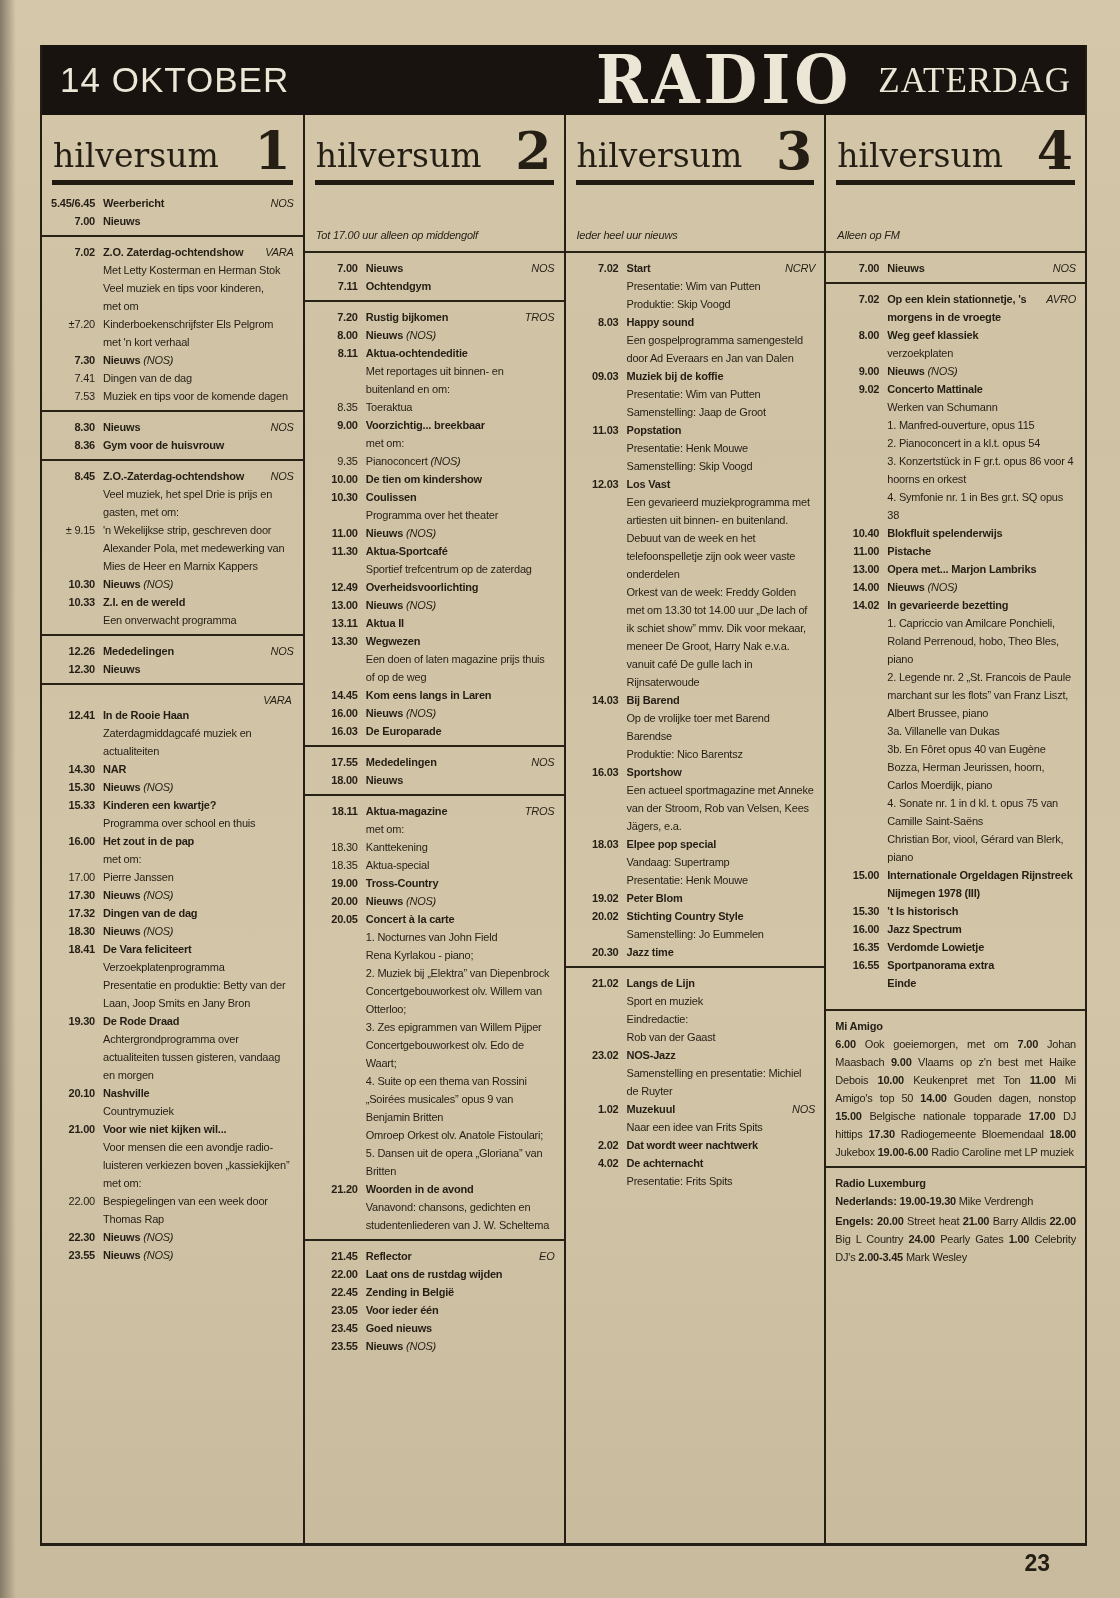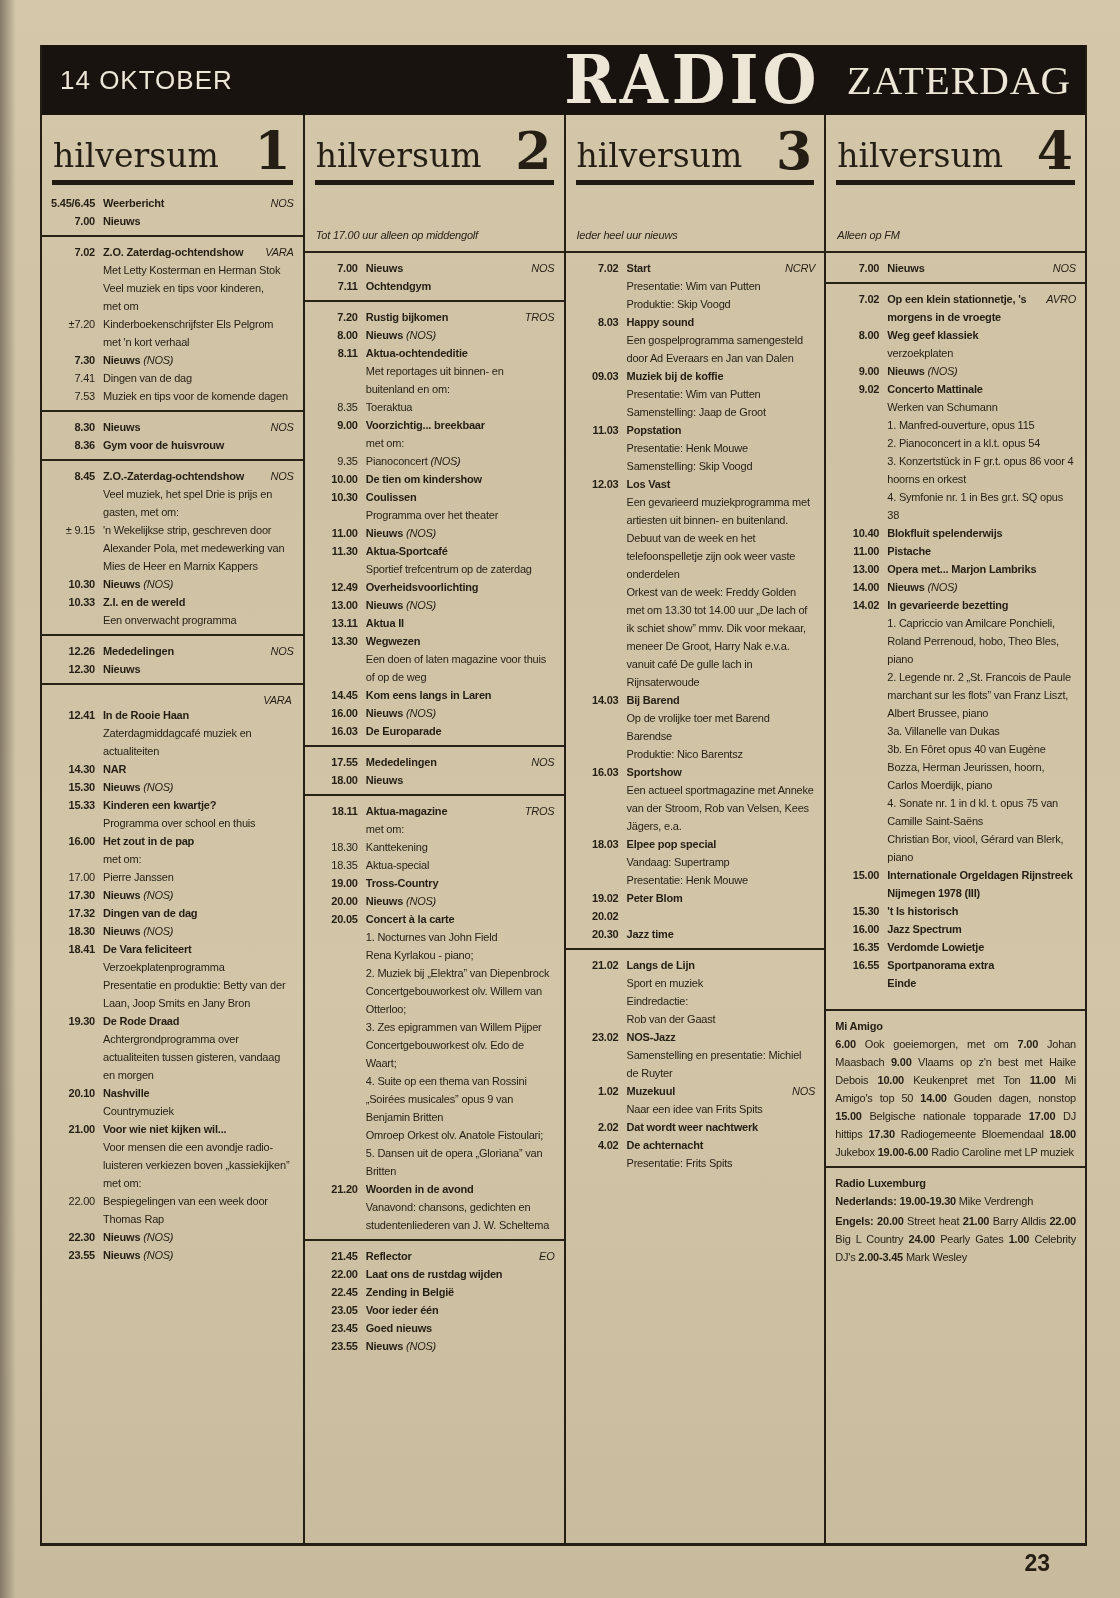--- a/index.html
+++ b/index.html
@@ -6,24 +6,24 @@
   body{width:1120px;height:1598px;font-family:"Liberation Sans",sans-serif;}
   .page{position:relative;width:1120px;height:1598px;overflow:hidden;
     background:linear-gradient(180deg,#d5c8aa 0%,#cfc2a4 28%,#d3c6a8 62%,#c8bb9d 100%);}
   .page::before{content:"";position:absolute;left:0;top:0;width:16px;height:100%;
     background:linear-gradient(90deg,#847a67,rgba(207,194,164,0));z-index:5;}
   .frame{position:absolute;left:40px;top:45px;width:1047px;height:1501px;box-sizing:border-box;
     border-left:2px solid #241e15;border-right:2px solid #241e15;border-bottom:3px solid #241e15;}
   
   .bar{height:70px;background:#18130e;color:#ece6d6;display:flex;align-items:center;
     padding:0 14px 0 18px;box-sizing:border-box;}
-  .bar .date{flex:1;font-size:26px;letter-spacing:1px;}
+  .bar .date{flex:1;font-size:35px;letter-spacing:1px;}
   .bar .brand{font-family:"DejaVu Serif",serif;font-weight:bold;font-size:62px;letter-spacing:4px;
     line-height:1;margin-right:26px;transform:scaleY(1.08);}
-  .bar .day{font-family:"Liberation Serif",serif;font-size:41px;letter-spacing:1px;line-height:1;}
+  .bar .day{font-family:"Liberation Serif",serif;font-size:35px;letter-spacing:1px;line-height:1;}
   
   .cols{display:grid;grid-template-columns:1fr 1fr 1fr 1fr;height:1431px;overflow:hidden;}
   .col{border-left:2px solid #241e15;padding:12px 9px 5px;box-sizing:border-box;overflow:hidden;color:#241e15;}
   .col:first-child{border-left:none;}
   .col-header{font-family:"DejaVu Serif",serif;display:flex;justify-content:space-between;
     align-items:flex-end;padding:4px 3px 0 2px;}
   .ch-name{font-size:33px;line-height:1;}
   .ch-num{font-size:52px;font-weight:bold;line-height:.78;}
   .ch-rule{border-bottom:5px solid #201a11;margin:8px 1px 9px;}
   
@@ -258,21 +258,21 @@
             <div class="entry">
               <span class="time b">13.00</span>
               <span class="body"><span class="title b">Nieuws</span><span class="suffix">&nbsp;(NOS)</span></span>
             </div>
             <div class="entry">
               <span class="time b">13.11</span>
               <span class="body"><span class="title b">Aktua II</span></span>
             </div>
             <div class="entry">
               <span class="time b">13.30</span>
-              <span class="body"><span class="title b">Wegwezen</span><div class="desc">Een doen of laten magazine voor thuis of op de weg</div></span>
+              <span class="body"><span class="title b">Wegwezen</span><div class="desc">Een doen of laten magazine prijs thuis of op de weg</div></span>
             </div>
             <div class="entry">
               <span class="time b">14.45</span>
               <span class="body"><span class="title b">Kom eens langs in Laren</span></span>
             </div>
             <div class="entry">
               <span class="time b">16.00</span>
               <span class="body"><span class="title b">Nieuws</span><span class="suffix">&nbsp;(NOS)</span></span>
             </div>
             <div class="entry">
@@ -384,20 +384,21 @@
             <div class="entry">
               <span class="time b">18.03</span>
               <span class="body"><span class="title b">Elpee pop special</span><div class="desc">Vandaag: Supertramp</div><div class="desc">Presentatie: Henk Mouwe</div></span>
             </div>
             <div class="entry">
               <span class="time b">19.02</span>
               <span class="body"><span class="title b">Peter Blom</span></span>
             </div>
             <div class="entry">
               <span class="time b">20.02</span>
+              <span class="body"><span class="title b">Stichting Country Style</span><div class="desc">Samenstelling: Jo Eummelen</div></span>
             </div>
             <div class="entry">
               <span class="time b">20.30</span>
               <span class="body"><span class="title b">Jazz time</span></span>
             </div>
             <div class="rule"></div>
             <div class="entry">
               <span class="time b">21.02</span>
               <span class="body"><span class="title b">Langs de Lijn</span><div class="desc">Sport en muziek</div><div class="desc">Eindredactie:</div><div class="desc">Rob van der Gaast</div></span>
             </div>

